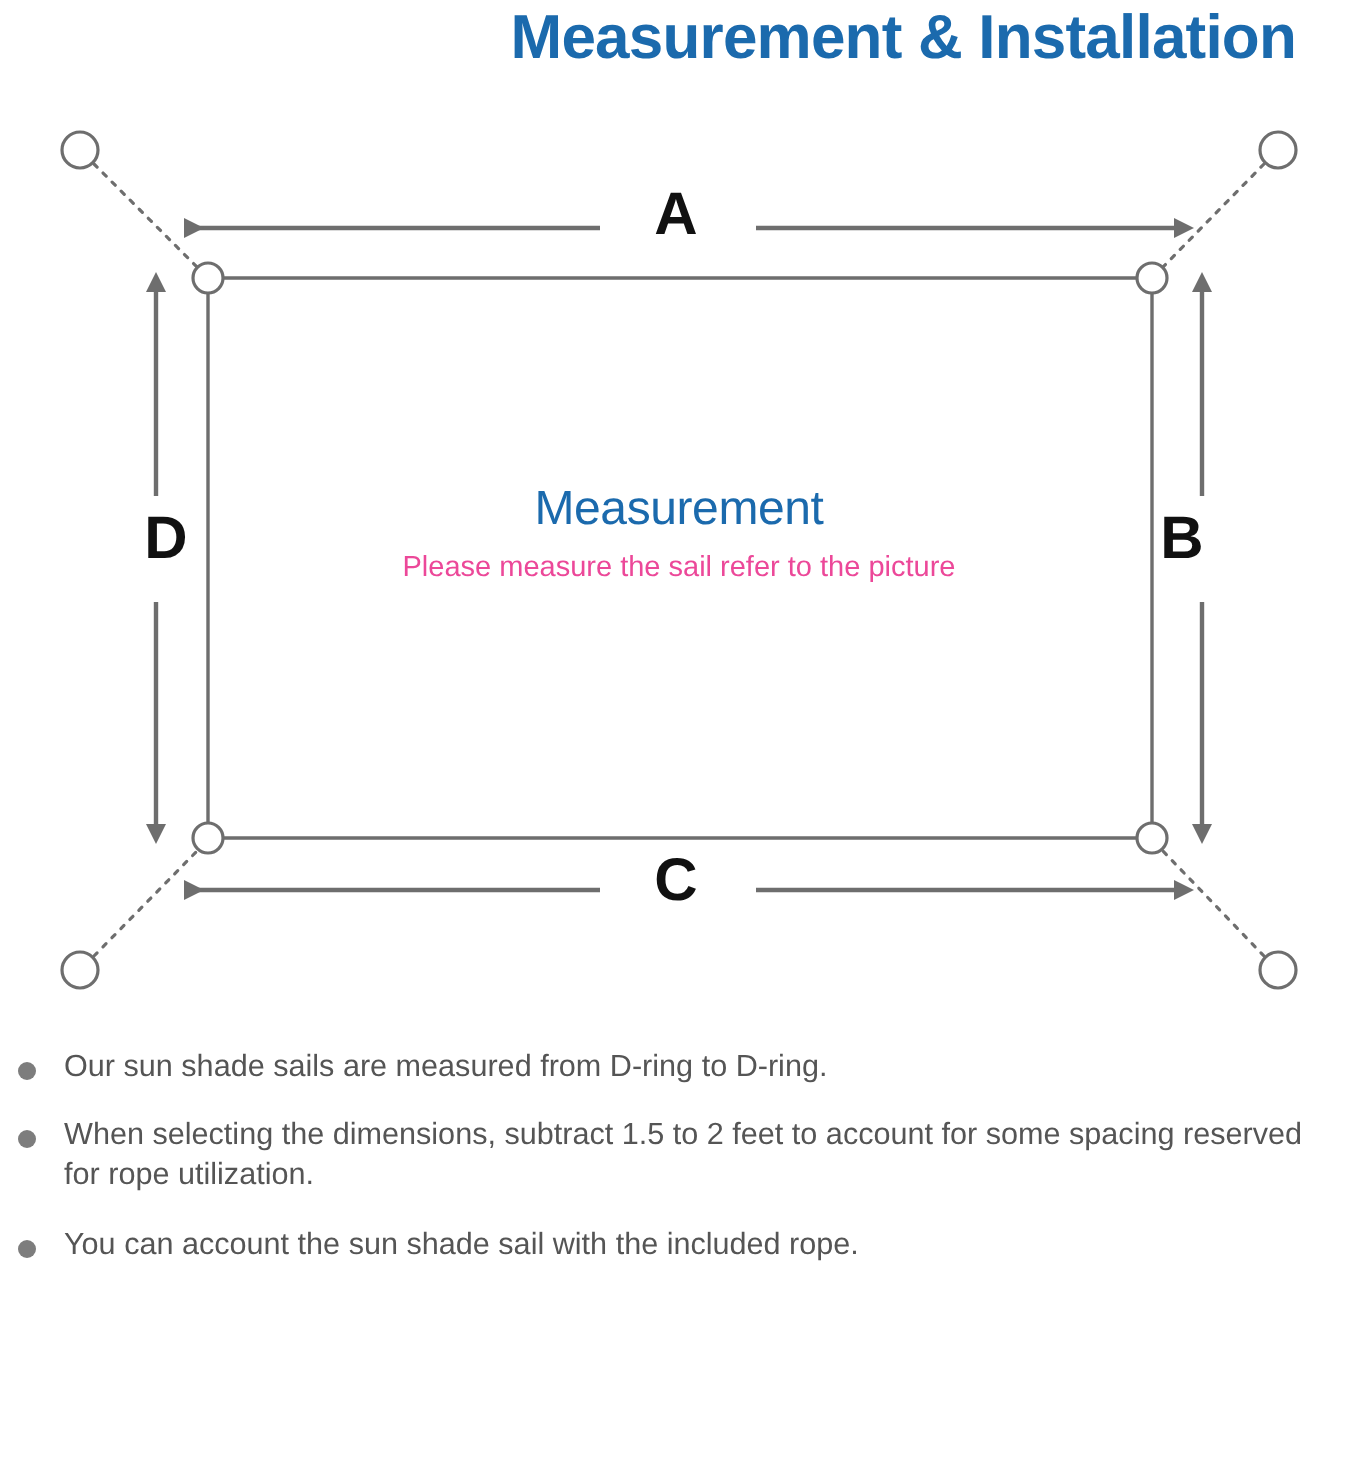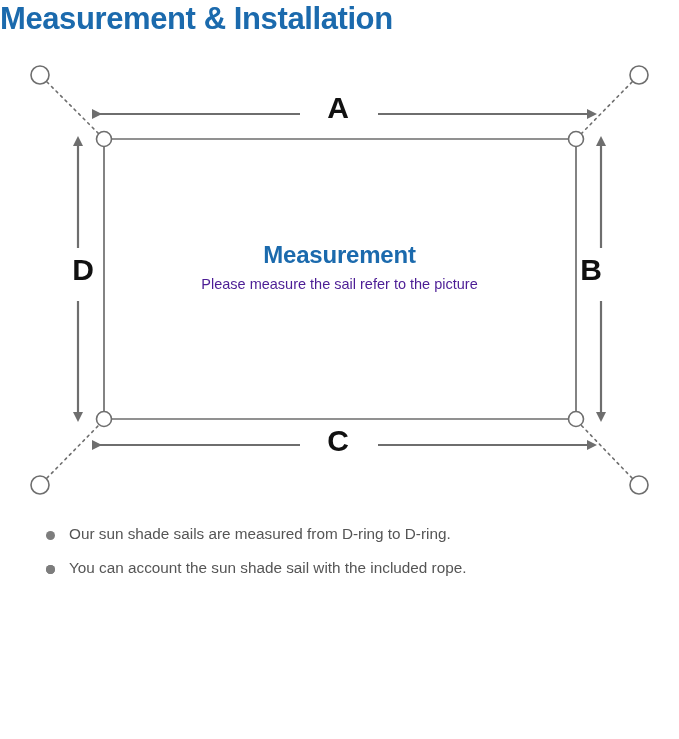--- a/index.html
+++ b/index.html
@@ -14,21 +14,21 @@
     font-family: "Liberation Sans", sans-serif;
     overflow: hidden;
   }
 
   
   #page-title {
     position: absolute;
     left: 0;
     top: 1px;
     width: 648px;
-    text-align: left;
+    text-align: right;
     font-size: 31px;
     font-weight: bold;
     color: #1b6aad;
     letter-spacing: -0.4px;
     font-family: "Liberation Sans", sans-serif;
     white-space: nowrap;
   }
 
   
   #diagram {
@@ -62,49 +62,48 @@
   
   #center-caption {
     position: absolute;
     left: 0;
     top: 193px;
     width: 679px;
     text-align: center;
   }
   #center-heading {
     font-size: 24px;
-    font-weight: bold;
+    font-weight: normal;
     color: #1b6aad;
     font-family: "Liberation Sans", sans-serif;
     letter-spacing: -0.2px;
   }
   #center-sub {
     margin-top: 7px;
     font-size: 14.5px;
-    color: #4c1d95;
+    color: #ec4899;
     font-family: "Liberation Sans", sans-serif;
   }
 
   
   #notes {
     position: absolute;
     left: 0;
     top: 524px;
     width: 679px;
   }
   .note-row {
     position: relative;
     padding-left: 32px;
     padding-right: 6px;
     margin-bottom: 14px;
     font-size: 15.3px;
     color: #555555;
     font-family: "Liberation Sans", sans-serif;
     line-height: 1.32;
-    margin-left: 37px;
   }
   .note-bullet {
     position: absolute;
     left: 9px;
     top: 7px;
     width: 9px;
     height: 9px;
     border-radius: 50%;
     background: #7d7d7d;
   }
@@ -177,18 +176,19 @@
   </div>
 </div>
 
 <div id="notes">
   <div class="note-row">
     <span class="note-bullet"></span>
     <span>Our sun shade sails are measured from D-ring to D-ring.</span>
   </div>
   <div class="note-row">
     <span class="note-bullet"></span>
+    <span>When selecting the dimensions, subtract 1.5 to 2 feet to account for some spacing reserved for rope utilization.</span>
   </div>
   <div class="note-row">
     <span class="note-bullet"></span>
     <span>You can account the sun shade sail with the included rope.</span>
   </div>
 </div>
 
 </body></html>

